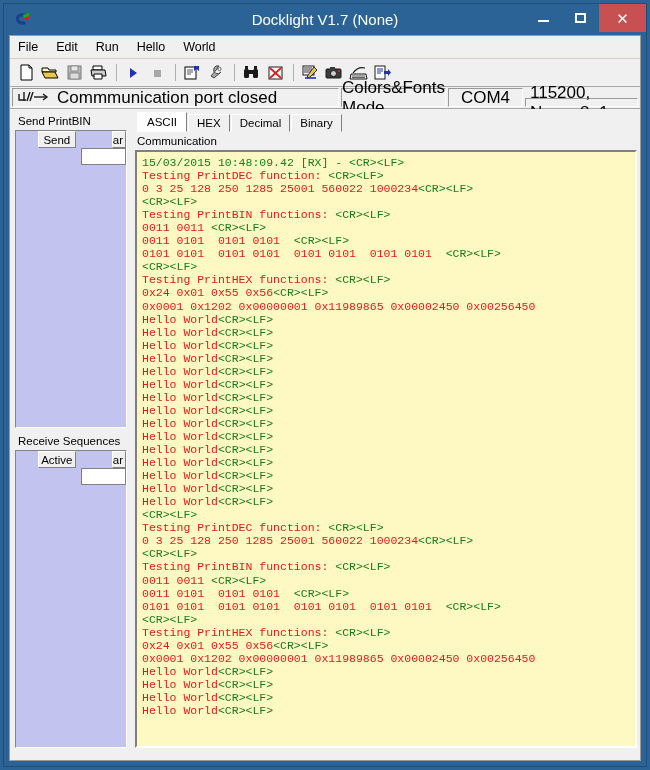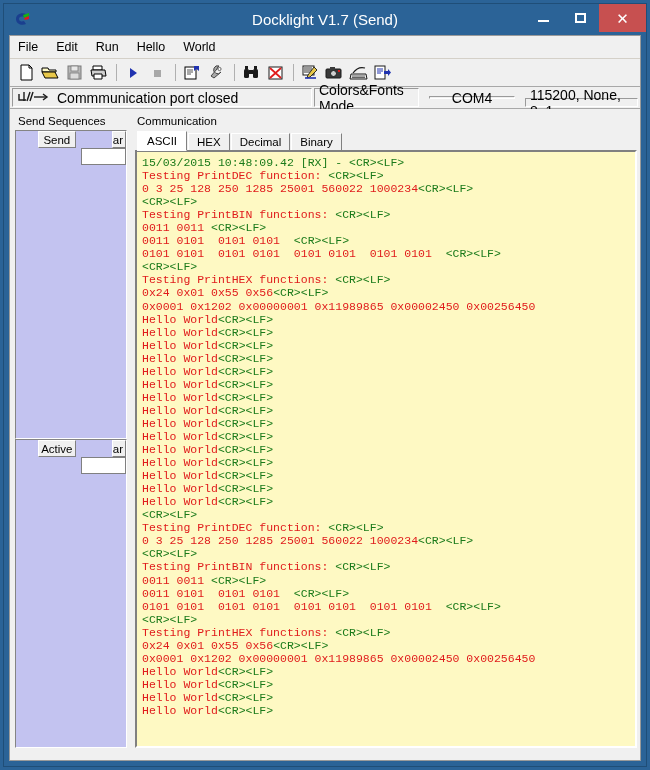--- a/index.html
+++ b/index.html
@@ -122,34 +122,34 @@
   }
 
   
   #statusbar {
     height: 21px;
     flex: 0 0 21px;
     display: flex;
     align-items: stretch;
     background: #f0f0f0;
     border-bottom: 1px solid #a8a8a8;
-    font-size: 14px;
+    font-size: 17px;
   }
   .sb-panel {
     border: 1px solid;
     border-color: #9a9a9a #ffffff #ffffff #9a9a9a;
     display: flex;
     align-items: center;
     padding: 0 4px;
     background: #f0f0f0;
     box-sizing: border-box;
   }
   #sb-conn { flex: 1 1 auto; margin: 1px 1px 1px 2px; }
   #sb-mode { width: 105px; margin: 1px; justify-content: center; }
-  #sb-port { width: 86px; margin: 9px; justify-content: center; }
+  #sb-port { width: 75px; margin: 1px; justify-content: center; }
   #sb-params { width: 113px; margin: 11px 2px 1px 1px; justify-content: center; }
   #conn-icon { margin-right: 6px; flex: 0 0 auto; }
 
   
   #body {
     flex: 1 1 auto;
     display: flex;
     min-height: 0;
     background: #f0f0f0;
     padding: 3px 3px 3px 5px;
@@ -293,21 +293,21 @@
 
   <div id="titlebar">
     <span id="app-icon">
       <svg width="22" height="22" viewBox="0 0 22 22">
         <rect x="0" y="0" width="22" height="22" fill="#2b6397"></rect>
         <path d="M5 11 C5 6, 11 4, 15 6 L13 9 C10 8, 8 9, 8 11 C8 13, 10 14, 13 13 L15 16 C11 18, 5 16, 5 11 Z" fill="#1a3f8f"></path>
         <path d="M12 7 L18 5 L18 8 L13 10 Z" fill="#15b215"></path>
         <path d="M13 10 L18 8 L18 11 L14 12 Z" fill="#e01b1b"></path>
       </svg>
     </span>
-    <div id="title-text">Docklight V1.7 (Send)</div>
+    <div id="title-text">Docklight V1.7 (None)</div>
     <div id="win-buttons">
       <div class="win-btn">
         <span class="glyph-min"></span>
       </div>
       <div class="win-btn">
         <span class="glyph-max"></span>
       </div>
       <div class="win-btn close">
         <span class="glyph-close">✕</span>
       </div>
@@ -440,50 +440,51 @@
         <span>Commmunication port closed</span>
       </div>
       <div class="sb-panel" id="sb-mode">Colors&amp;Fonts Mode</div>
       <div class="sb-panel" id="sb-port">COM4</div>
       <div class="sb-panel" id="sb-params">115200, None, 8, 1</div>
     </div>
 
     <div id="body">
 
       <div id="left-col">
-        <div class="panel-title">Send Sequences</div>
+        <div class="panel-title">Send PrintBIN</div>
         <div class="seq-grid">
           <div class="seq-header">
             <div class="seq-hcell c1">Send</div>
             <div class="seq-hcell c2">Nar</div>
           </div>
           <div class="seq-row">
             <div class="seq-cell-edit"></div>
           </div>
         </div>
 
+        <div class="panel-title" style="padding-top:7px;">Receive Sequences</div>
         <div class="seq-grid">
           <div class="seq-header">
             <div class="seq-hcell c1">Active</div>
             <div class="seq-hcell c2">Nar</div>
           </div>
           <div class="seq-row">
             <div class="seq-cell-edit"></div>
           </div>
         </div>
       </div>
 
       <div id="right-col">
-        <div id="comm-title">Communication</div>
         <div id="tabstrip">
           <div class="tab active">ASCII</div>
           <div class="tab">HEX</div>
           <div class="tab">Decimal</div>
           <div class="tab">Binary</div>
         </div>
+        <div id="comm-title">Communication</div>
         <div id="terminal-wrap">
           <div id="terminal"><div><span class="t-green">15/03/2015 10:48:09.42 [RX] - &lt;CR&gt;&lt;LF&gt;</span></div><div><span class="t-red">Testing PrintDEC function: </span><span class="t-green">&lt;CR&gt;&lt;LF&gt;</span></div><div><span class="t-red">0 3 25 128 250 1285 25001 560022 1000234</span><span class="t-green">&lt;CR&gt;&lt;LF&gt;</span></div><div><span class="t-green">&lt;CR&gt;&lt;LF&gt;</span></div><div><span class="t-red">Testing PrintBIN functions: </span><span class="t-green">&lt;CR&gt;&lt;LF&gt;</span></div><div><span class="t-red">0011 0011 </span><span class="t-green">&lt;CR&gt;&lt;LF&gt;</span></div><div><span class="t-red">0011 0101  0101 0101  </span><span class="t-green">&lt;CR&gt;&lt;LF&gt;</span></div><div><span class="t-red">0101 0101  0101 0101  0101 0101  0101 0101  </span><span class="t-green">&lt;CR&gt;&lt;LF&gt;</span></div><div><span class="t-green">&lt;CR&gt;&lt;LF&gt;</span></div><div><span class="t-red">Testing PrintHEX functions: </span><span class="t-green">&lt;CR&gt;&lt;LF&gt;</span></div><div><span class="t-red">0x24 0x01 0x55 0x56</span><span class="t-green">&lt;CR&gt;&lt;LF&gt;</span></div><div><span class="t-red">0x0001 0x1202 0x00000001 0x11989865 0x00002450 0x00256450</span></div><div><span class="t-red">Hello World</span><span class="t-green">&lt;CR&gt;&lt;LF&gt;</span></div><div><span class="t-red">Hello World</span><span class="t-green">&lt;CR&gt;&lt;LF&gt;</span></div><div><span class="t-red">Hello World</span><span class="t-green">&lt;CR&gt;&lt;LF&gt;</span></div><div><span class="t-red">Hello World</span><span class="t-green">&lt;CR&gt;&lt;LF&gt;</span></div><div><span class="t-red">Hello World</span><span class="t-green">&lt;CR&gt;&lt;LF&gt;</span></div><div><span class="t-red">Hello World</span><span class="t-green">&lt;CR&gt;&lt;LF&gt;</span></div><div><span class="t-red">Hello World</span><span class="t-green">&lt;CR&gt;&lt;LF&gt;</span></div><div><span class="t-red">Hello World</span><span class="t-green">&lt;CR&gt;&lt;LF&gt;</span></div><div><span class="t-red">Hello World</span><span class="t-green">&lt;CR&gt;&lt;LF&gt;</span></div><div><span class="t-red">Hello World</span><span class="t-green">&lt;CR&gt;&lt;LF&gt;</span></div><div><span class="t-red">Hello World</span><span class="t-green">&lt;CR&gt;&lt;LF&gt;</span></div><div><span class="t-red">Hello World</span><span class="t-green">&lt;CR&gt;&lt;LF&gt;</span></div><div><span class="t-red">Hello World</span><span class="t-green">&lt;CR&gt;&lt;LF&gt;</span></div><div><span class="t-red">Hello World</span><span class="t-green">&lt;CR&gt;&lt;LF&gt;</span></div><div><span class="t-red">Hello World</span><span class="t-green">&lt;CR&gt;&lt;LF&gt;</span></div><div><span class="t-green">&lt;CR&gt;&lt;LF&gt;</span></div><div><span class="t-red">Testing PrintDEC function: </span><span class="t-green">&lt;CR&gt;&lt;LF&gt;</span></div><div><span class="t-red">0 3 25 128 250 1285 25001 560022 1000234</span><span class="t-green">&lt;CR&gt;&lt;LF&gt;</span></div><div><span class="t-green">&lt;CR&gt;&lt;LF&gt;</span></div><div><span class="t-red">Testing PrintBIN functions: </span><span class="t-green">&lt;CR&gt;&lt;LF&gt;</span></div><div><span class="t-red">0011 0011 </span><span class="t-green">&lt;CR&gt;&lt;LF&gt;</span></div><div><span class="t-red">0011 0101  0101 0101  </span><span class="t-green">&lt;CR&gt;&lt;LF&gt;</span></div><div><span class="t-red">0101 0101  0101 0101  0101 0101  0101 0101  </span><span class="t-green">&lt;CR&gt;&lt;LF&gt;</span></div><div><span class="t-green">&lt;CR&gt;&lt;LF&gt;</span></div><div><span class="t-red">Testing PrintHEX functions: </span><span class="t-green">&lt;CR&gt;&lt;LF&gt;</span></div><div><span class="t-red">0x24 0x01 0x55 0x56</span><span class="t-green">&lt;CR&gt;&lt;LF&gt;</span></div><div><span class="t-red">0x0001 0x1202 0x00000001 0x11989865 0x00002450 0x00256450</span></div><div><span class="t-red">Hello World</span><span class="t-green">&lt;CR&gt;&lt;LF&gt;</span></div><div><span class="t-red">Hello World</span><span class="t-green">&lt;CR&gt;&lt;LF&gt;</span></div><div><span class="t-red">Hello World</span><span class="t-green">&lt;CR&gt;&lt;LF&gt;</span></div><div><span class="t-red">Hello World</span><span class="t-green">&lt;CR&gt;&lt;LF&gt;</span></div></div>
         </div>
       </div>
 
     </div>
     <div id="bottom-pad"></div>
   </div>
 </div>
 

